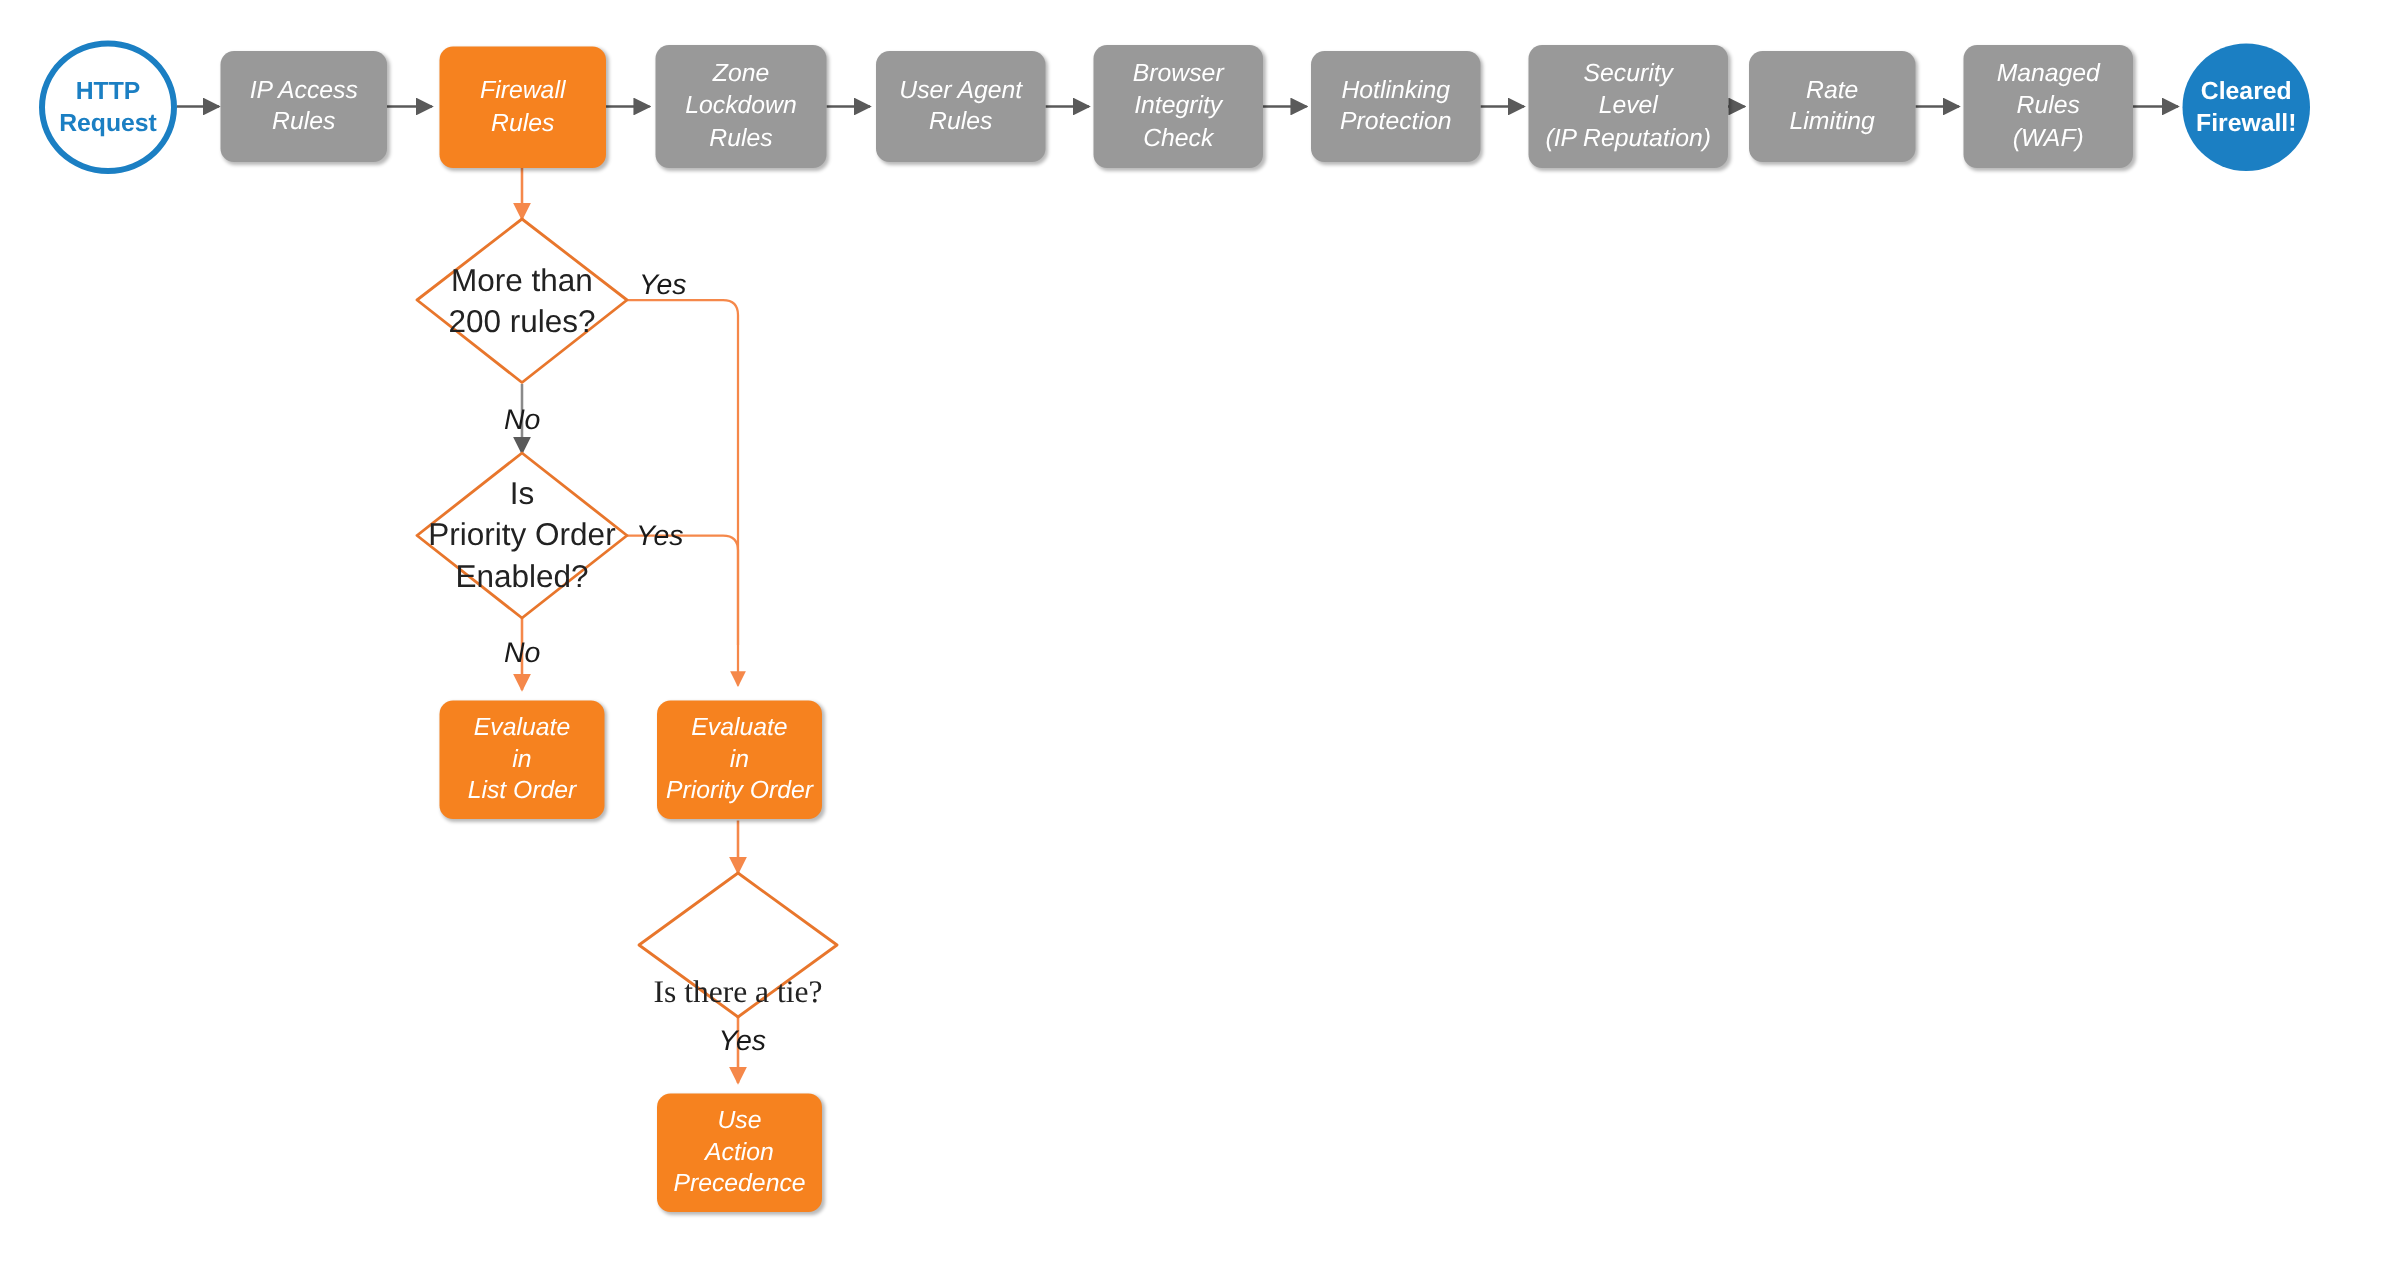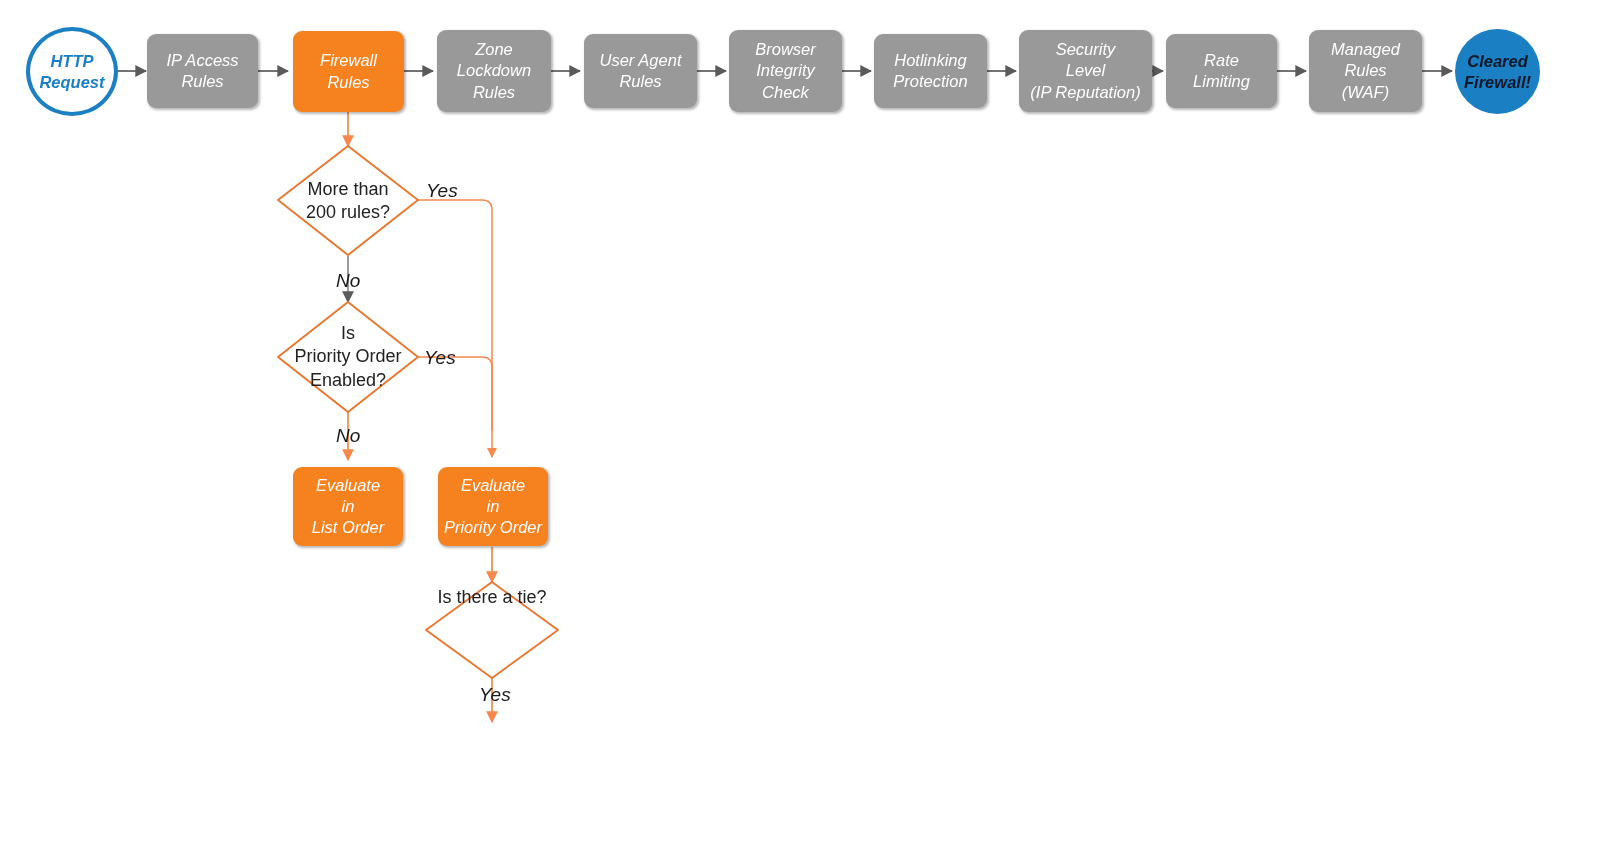--- a/index.html
+++ b/index.html
@@ -44,49 +44,48 @@
     font-style: italic;
     font-size: 16.5px;
     color: #ffffff;
     box-shadow: 1.5px 1.5px 2.5px rgba(0,0,0,0.28);
   }
   .proc.grey   { background: #999999; }
   .proc.orange { background: #F6821F; }
 
   .term {
     border-radius: 50%;
-    font-style: italic;
     font-weight: bold;
     font-size: 16.5px;
     line-height: 1.25;
   }
   .term.start {
     background: #ffffff;
     border: 4px solid #1B7FC3;
     color: #1B7FC3;
   }
   .term.end {
     background: #1B7FC3;
-    color: #0f172a;
+    color: #ffffff;
   }
 
   
   .decision {
     position: absolute;
   }
   .decision .dia-label {
     position: absolute;
     left: 0; top: 0;
     width: 100%;
     height: 100%;
     display: flex;
     align-items: center;
     justify-content: center;
     text-align: center;
-    font-size: 18px;
+    font-size: 21px;
     color: #222222;
     line-height: 1.3;
     white-space: pre-line;
   }
 
   
   .edge-label {
     position: absolute;
     font-style: italic;
     font-size: 19px;
@@ -187,32 +186,35 @@
     <div class="dia-label">More than
 200 rules?</div>
   </div>
 
   <div class="decision" style="left:278px; top:302px; width:140px; height:110px;">
     <div class="dia-label">Is
 Priority Order
 Enabled?</div>
   </div>
 
-  <div class="decision" style="left:426px; top:550px; width:132px; height:96px;">
+  <div class="decision" style="left:426px; top:614px; width:132px; height:96px;font-family:Liberation Serif, serif;">
     <div class="dia-label">Is there a tie?</div>
   </div>
 
   <div class="node proc orange" style="left:293px; top:467px; width:110px; height:79px;">Evaluate
 in
 List Order</div>
 
   <div class="node proc orange" style="left:438px; top:467px; width:110px; height:79px;">Evaluate
 in
 Priority Order</div>
 
+  <div class="node proc orange" style="left:438px; top:729px; width:110px; height:79px;">Use
+Action
+Precedence</div>
 
   <div class="edge-label" style="left:426px; top:180px;">Yes</div>
 
   <div class="edge-label" style="left:336px; top:270px;">No</div>
 
   <div class="edge-label" style="left:424px; top:347px;">Yes</div>
 
   <div class="edge-label" style="left:336px; top:425px;">No</div>
 
   <div class="edge-label" style="left:479px; top:684px;">Yes</div>

